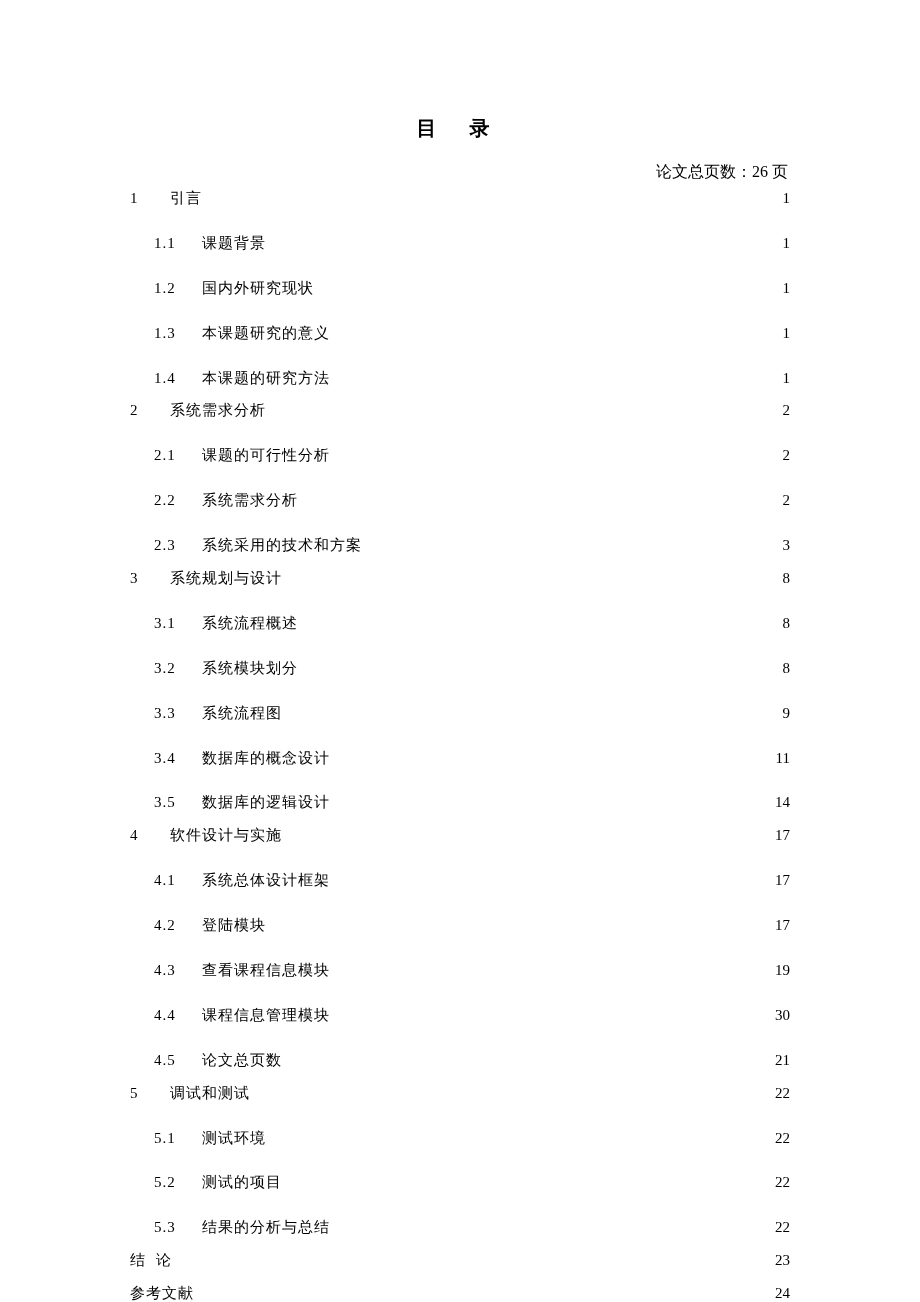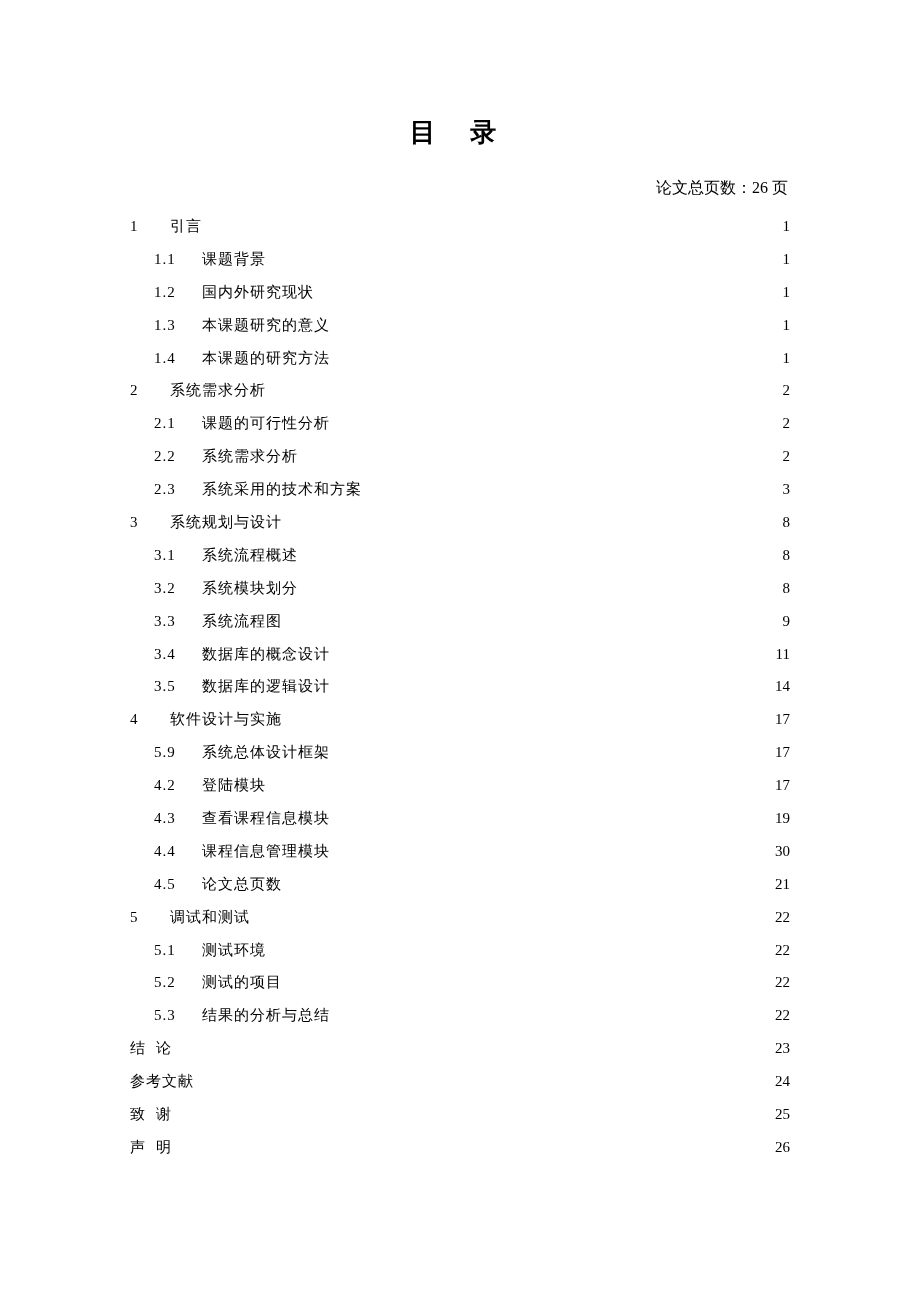--- a/index.html
+++ b/index.html
@@ -10,46 +10,47 @@
     body {
       width: 920px;
       height: 1302px;
       background: #ffffff;
       font-family: "SimSun", "宋体", serif;
       color: #000000;
       padding: 115px 130px 0 130px;
     }
     .title {
       text-align: center;
-      font-size: 26px;
+      font-size: 20px;
       font-weight: bold;
       letter-spacing: 14px;
-      margin-bottom: 28px;
+      margin-bottom: 20px;
       font-family: Liberation Serif, serif;
     }
     .page-count {
       text-align: right;
       font-size: 16px;
-      margin-bottom: 12px;
+      margin-bottom: 0;
       padding-right: 2px;
     }
     .toc {
       font-size: 15px;
     }
     .toc-row {
       display: flex;
       align-items: baseline;
       line-height: 2.06;
       white-space: nowrap;
     }
     .toc-row.level-1 {
       padding-left: 0;
     }
     .toc-row.level-2 {
       padding-left: 24px;
+      margin-top: 12px;
     }
     .toc-num {
       display: inline-block;
       min-width: 40px;
       letter-spacing: 1px;
     }
     .toc-row.level-2 .toc-num {
       min-width: 48px;
     }
     .toc-text {
@@ -173,21 +174,21 @@
       <span class="toc-leader"></span>
       <span class="toc-page">14</span>
     </div>
     <div class="toc-row level-1">
       <span class="toc-num">4</span>
       <span class="toc-text">软件设计与实施</span>
       <span class="toc-leader"></span>
       <span class="toc-page">17</span>
     </div>
     <div class="toc-row level-2">
-      <span class="toc-num">5.9</span>
+      <span class="toc-num">4.1</span>
       <span class="toc-text">系统总体设计框架</span>
       <span class="toc-leader"></span>
       <span class="toc-page">17</span>
     </div>
     <div class="toc-row level-2">
       <span class="toc-num">4.2</span>
       <span class="toc-text">登陆模块</span>
       <span class="toc-leader"></span>
       <span class="toc-page">17</span>
     </div>

